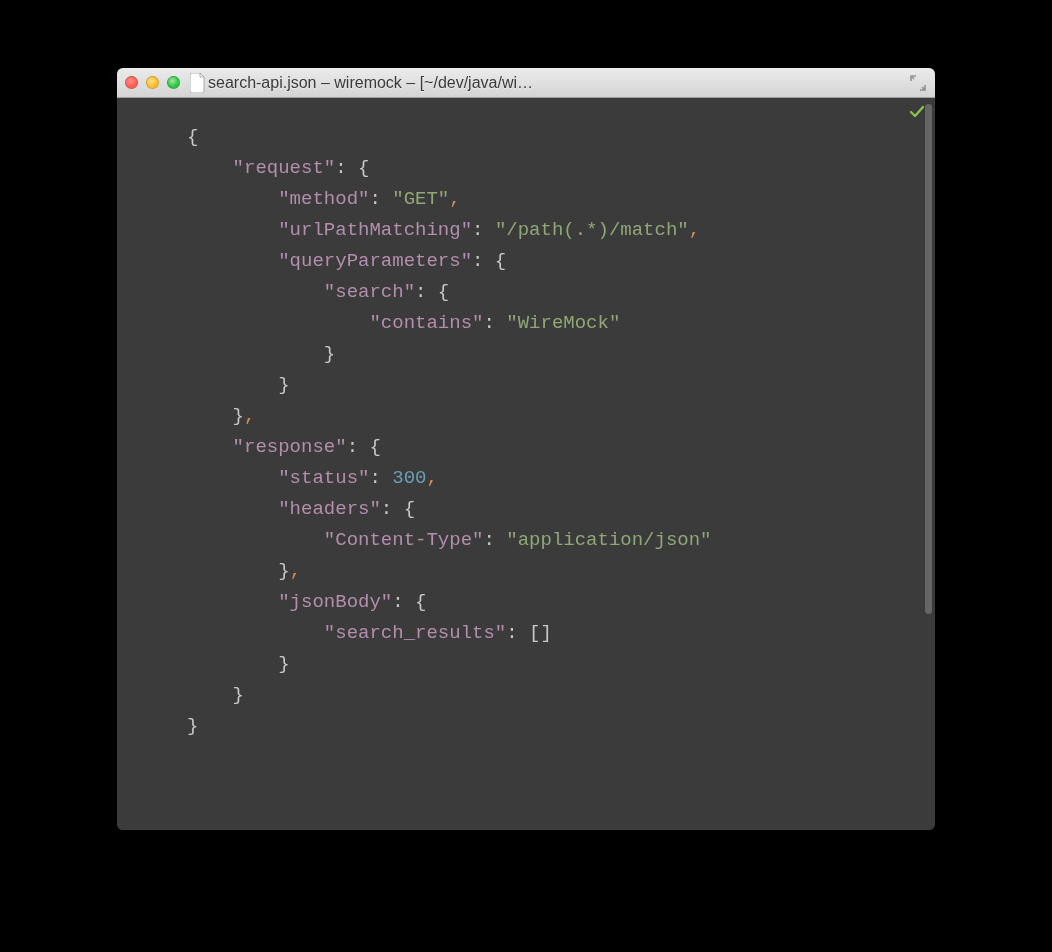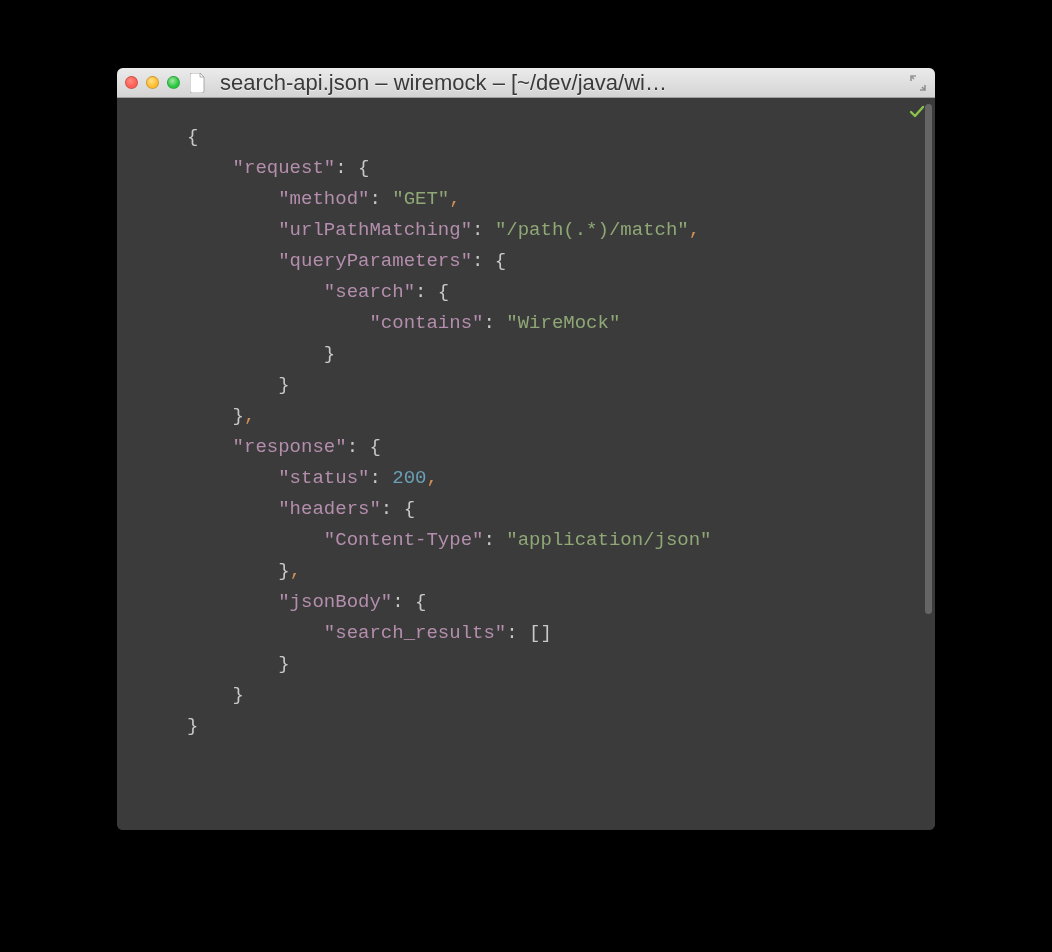--- a/index.html
+++ b/index.html
@@ -51,23 +51,23 @@
     .light.yellow { background: radial-gradient(circle at 40% 35%, #ffe08a, #ffbd2e 60%); }
     .light.green { background: radial-gradient(circle at 40% 35%, #a8e6a1, #28c940 60%); }
     .file-icon {
       margin-left: 10px;
       width: 16px;
       height: 20px;
       position: relative;
     }
     .file-icon svg { display:block; }
     .title-text {
-      margin-left: 14px;
+      margin-left: 2px;
       color: #3a3a3a;
-      font-size: 22px;
+      font-size: 16px;
       white-space: nowrap;
       overflow: hidden;
       text-overflow: ellipsis;
       flex: 1;
       text-shadow: 0 1px 0 rgba(255,255,255,0.5);
     }
     .fullscreen-icon {
       width: 18px;
       height: 18px;
       margin-left: 6px;
@@ -146,21 +146,21 @@
 <span>    </span><span class="k">"request"</span><span class="p">: {</span>
 <span>        </span><span class="k">"method"</span><span class="p">: </span><span class="s">"GET"</span><span class="o">,</span>
 <span>        </span><span class="k">"urlPathMatching"</span><span class="p">: </span><span class="s">"/path(.*)/match"</span><span class="o">,</span>
 <span>        </span><span class="k">"queryParameters"</span><span class="p">: {</span>
 <span>            </span><span class="k">"search"</span><span class="p">: {</span>
 <span>                </span><span class="k">"contains"</span><span class="p">: </span><span class="s">"WireMock"</span>
 <span>            </span><span class="p">}</span>
 <span>        </span><span class="p">}</span>
 <span>    </span><span class="p">}</span><span class="o">,</span>
 <span>    </span><span class="k">"response"</span><span class="p">: {</span>
-<span>        </span><span class="k">"status"</span><span class="p">: </span><span class="n">200</span><span class="o">,</span>
+<span>        </span><span class="k">"status"</span><span class="p">: </span><span class="n">300</span><span class="o">,</span>
 <span>        </span><span class="k">"headers"</span><span class="p">: {</span>
 <span>            </span><span class="k">"Content-Type"</span><span class="p">: </span><span class="s">"application/json"</span>
 <span>        </span><span class="p">}</span><span class="o">,</span>
 <span>        </span><span class="k">"jsonBody"</span><span class="p">: {</span>
 <span>            </span><span class="k">"search_results"</span><span class="p">: </span><span class="p">[]</span>
 <span>        </span><span class="p">}</span>
 <span>    </span><span class="p">}</span>
 <span class="p">}</span></div>
   </div>
 </div>

